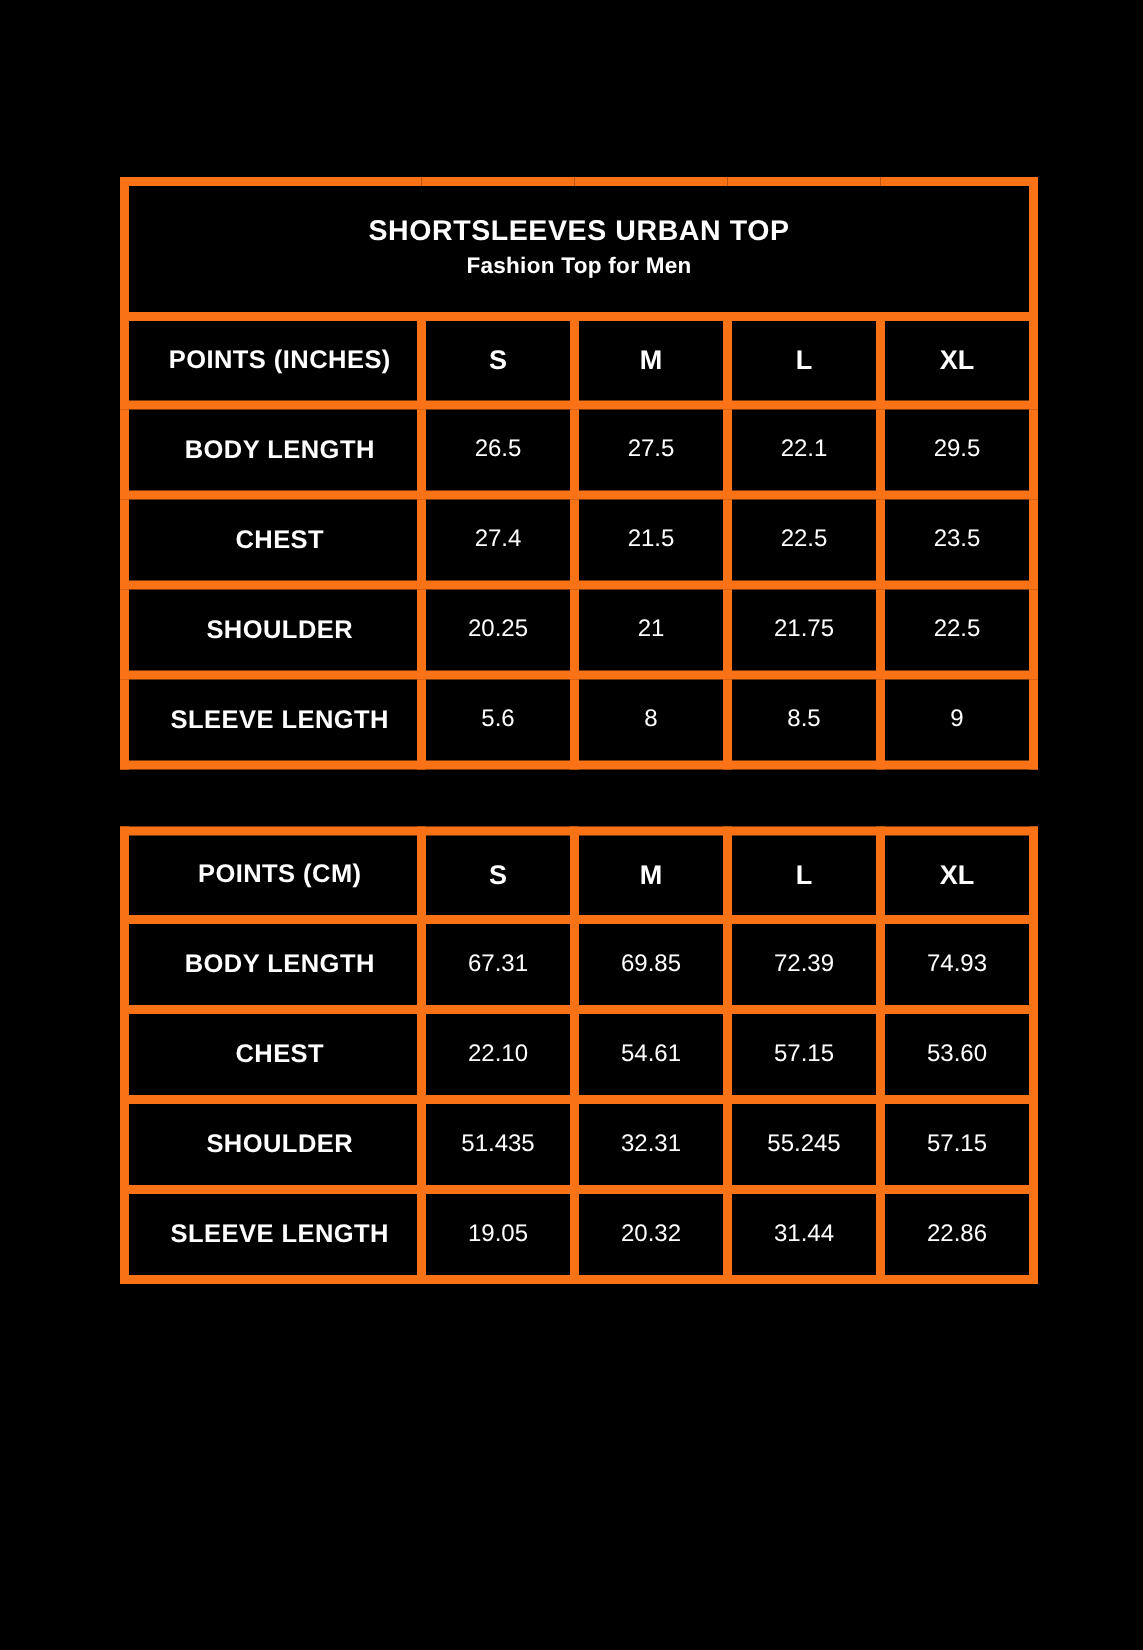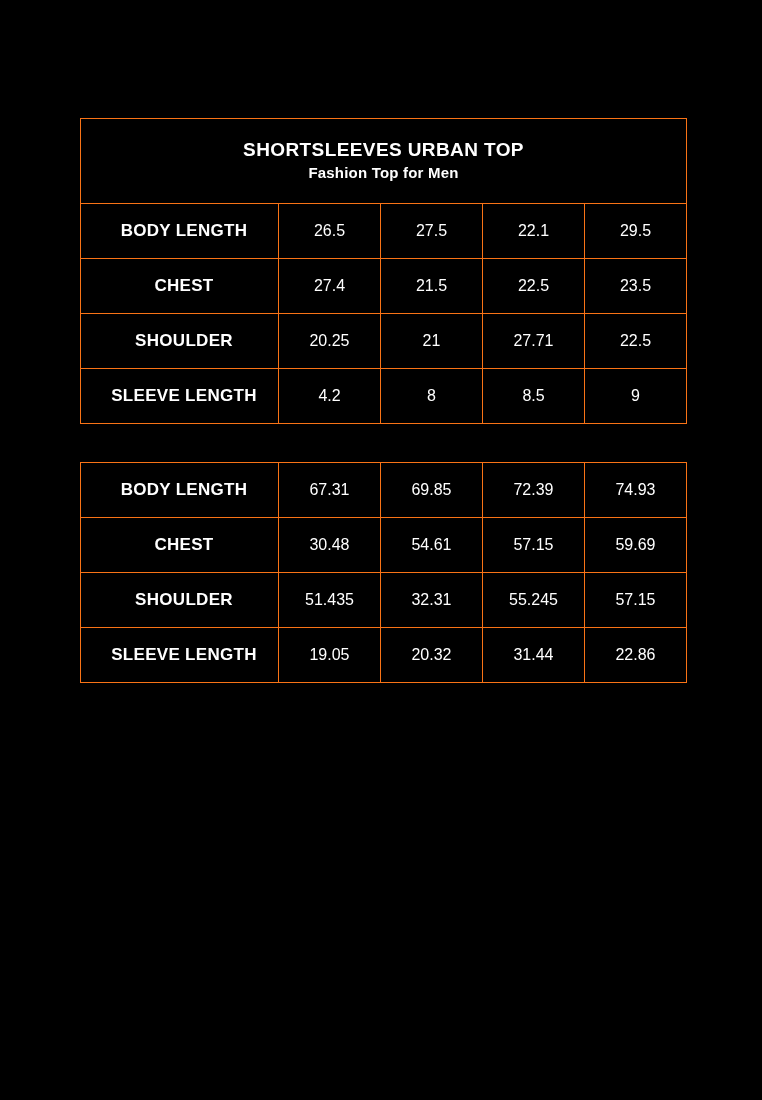--- a/index.html
+++ b/index.html
@@ -24,21 +24,21 @@
   }
 
   table.size-table {
     width: 606px;
     border-collapse: collapse;
     table-layout: fixed;
     background: #000000;
   }
 
   table.size-table td {
-    border: 1px solid #f97316;
+    border: 6px solid #f97316;
     text-align: center;
     vertical-align: middle;
     color: #ffffff;
     background: #000000;
   }
 
   
   col.c-label { width: 198px; }
   col.c-size  { width: 102px; }
 
@@ -105,20 +105,27 @@
         <col class="c-size">
         <col class="c-size">
         <col class="c-size">
     </colgroup>
     <tbody>
       <tr>
         <td class="title-cell" colspan="5">
           <div class="title-main">SHORTSLEEVES URBAN TOP</div>
           <div class="title-sub">Fashion Top for Men</div>
         </td>
+      </tr>
+      <tr>
+        <td class="head-label">POINTS  (INCHES)</td>
+        <td class="head-size">S</td>
+        <td class="head-size">M</td>
+        <td class="head-size">L</td>
+        <td class="head-size">XL</td>
       </tr>
 
       <tr>
         <td class="row-label">BODY LENGTH</td>
         <td class="row-value">26.5</td>
         <td class="row-value">27.5</td>
         <td class="row-value">22.1</td>
         <td class="row-value">29.5</td>
       </tr>
 
@@ -127,60 +134,67 @@
         <td class="row-value">27.4</td>
         <td class="row-value">21.5</td>
         <td class="row-value">22.5</td>
         <td class="row-value">23.5</td>
       </tr>
 
       <tr>
         <td class="row-label">SHOULDER</td>
         <td class="row-value">20.25</td>
         <td class="row-value">21</td>
-        <td class="row-value">27.71</td>
+        <td class="row-value">21.75</td>
         <td class="row-value">22.5</td>
       </tr>
 
       <tr>
         <td class="row-label">SLEEVE LENGTH</td>
-        <td class="row-value">4.2</td>
+        <td class="row-value">5.6</td>
         <td class="row-value">8</td>
         <td class="row-value">8.5</td>
         <td class="row-value">9</td>
       </tr>
     </tbody>
   </table>
 
   <div class="gap"></div>
 
   <table class="size-table">
     <colgroup>
       <col class="c-label">
         <col class="c-size">
         <col class="c-size">
         <col class="c-size">
         <col class="c-size">
     </colgroup>
     <tbody>
+      <tr>
+        <td class="head-label">POINTS  (CM)</td>
+        <td class="head-size">S</td>
+        <td class="head-size">M</td>
+        <td class="head-size">L</td>
+        <td class="head-size">XL</td>
+      </tr>
 
       <tr>
         <td class="row-label">BODY LENGTH</td>
         <td class="row-value">67.31</td>
         <td class="row-value">69.85</td>
         <td class="row-value">72.39</td>
         <td class="row-value">74.93</td>
       </tr>
 
       <tr>
         <td class="row-label">CHEST</td>
-        <td class="row-value">30.48</td>
+        <td class="row-value">22.10</td>
         <td class="row-value">54.61</td>
         <td class="row-value">57.15</td>
-        <td class="row-value">59.69</td>
+        <td class="row-value">53.60</td>
       </tr>
 
       <tr>
         <td class="row-label">SHOULDER</td>
         <td class="row-value">51.435</td>
         <td class="row-value">32.31</td>
         <td class="row-value">55.245</td>
         <td class="row-value">57.15</td>
       </tr>
 

